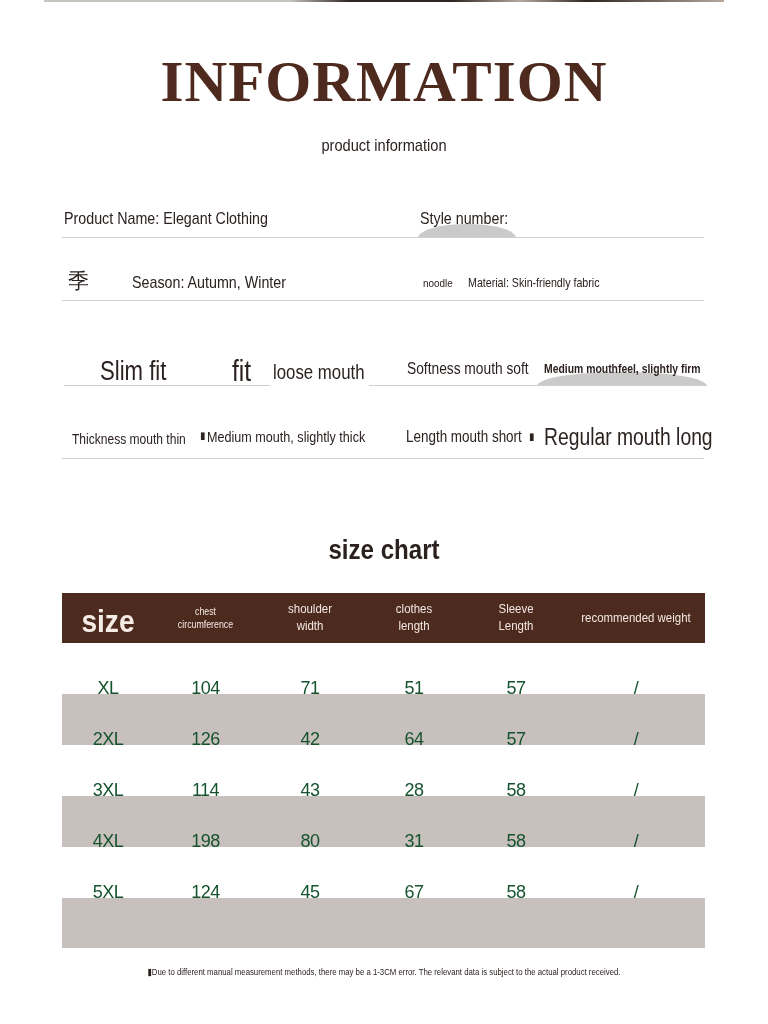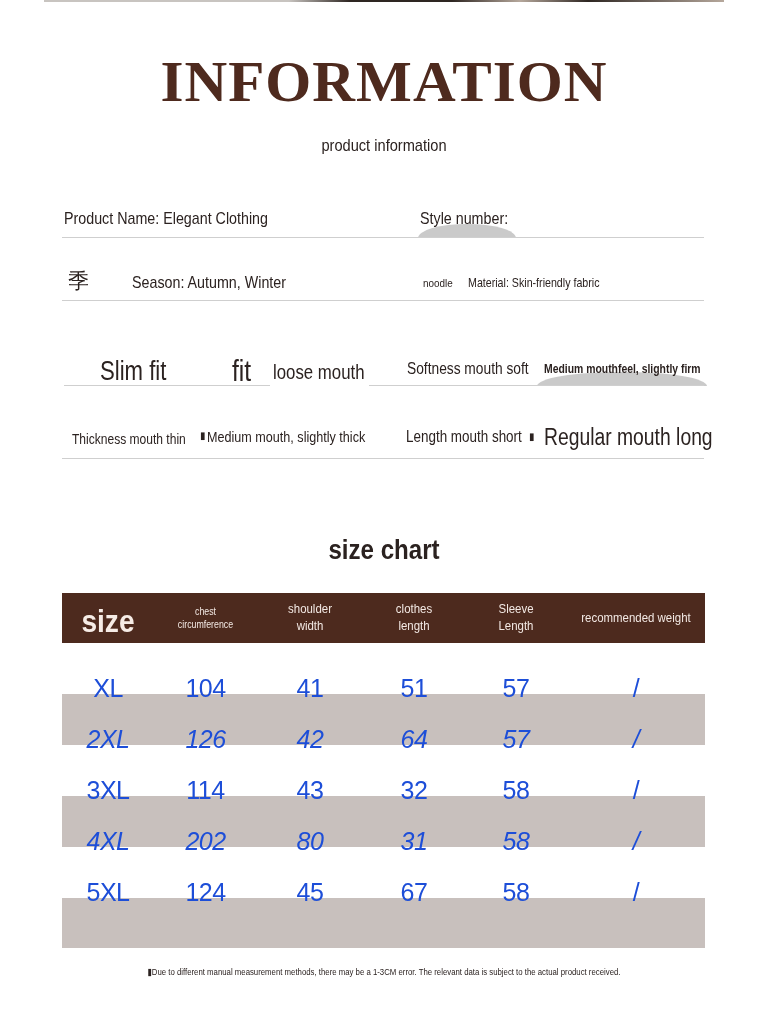--- a/index.html
+++ b/index.html
@@ -37,23 +37,23 @@
       position: absolute; left: 0; top: 534px; width: 768px; text-align: center;
       font-size: 28px; color: #2b2220; transform: scaleX(0.86);
     }
 
     .table { position: absolute; left: 62px; top: 593px; width: 643px; }
     .thead {
       height: 50px; background: #4d2a1e; display: flex; align-items: center;
       color: #f3e9e4;
     }
     .row { height: 51px; display: flex; align-items: center; background: #ffffff; }
-    .row.alt { background: #c8c0bd; font-style: italic; }
+    .row.alt { background: #c8c0bd; }
     .row.empty { height: 50px; background: #c8c0bd; }
-    .cell { text-align: center; font-size: 25px; color: #1d4ed8; letter-spacing: -0.5px; margin-top: 40px; }
+    .cell { text-align: center; font-size: 18px; color: #14532d; letter-spacing: -0.5px; margin-top: 40px; }
     .c0 { width: 92px; }
     .c1 { width: 103px; }
     .c2 { width: 106px; }
     .c3 { width: 102px; }
     .c4 { width: 102px; }
     .c5 { width: 138px; }
     .hcell { text-align: center; line-height: 1.3; transform: scaleX(0.88); }
     .h-size { font-size: 32px; font-weight: bold; color: #f6ece6; padding-top: 8px; }
     .h-small { font-size: 10px; }
     .h-med { font-size: 13px; }
@@ -119,44 +119,44 @@
     <div class="hcell c4 h-med">
       <div>Sleeve</div>
       <div>Length</div>
     </div>
     <div class="hcell c5 h-med">recommended weight</div>
   </div>
 
   <div class="row">
     <div class="cell c0">XL</div>
     <div class="cell c1">104</div>
-    <div class="cell c2">41</div>
+    <div class="cell c2">71</div>
     <div class="cell c3">51</div>
     <div class="cell c4">57</div>
     <div class="cell c5">/</div>
   </div>
   <div class="row alt">
     <div class="cell c0">2XL</div>
     <div class="cell c1">126</div>
     <div class="cell c2">42</div>
     <div class="cell c3">64</div>
     <div class="cell c4">57</div>
     <div class="cell c5">/</div>
   </div>
   <div class="row">
     <div class="cell c0">3XL</div>
     <div class="cell c1">114</div>
     <div class="cell c2">43</div>
-    <div class="cell c3">32</div>
+    <div class="cell c3">28</div>
     <div class="cell c4">58</div>
     <div class="cell c5">/</div>
   </div>
   <div class="row alt">
     <div class="cell c0">4XL</div>
-    <div class="cell c1">202</div>
+    <div class="cell c1">198</div>
     <div class="cell c2">80</div>
     <div class="cell c3">31</div>
     <div class="cell c4">58</div>
     <div class="cell c5">/</div>
   </div>
   <div class="row">
     <div class="cell c0">5XL</div>
     <div class="cell c1">124</div>
     <div class="cell c2">45</div>
     <div class="cell c3">67</div>

